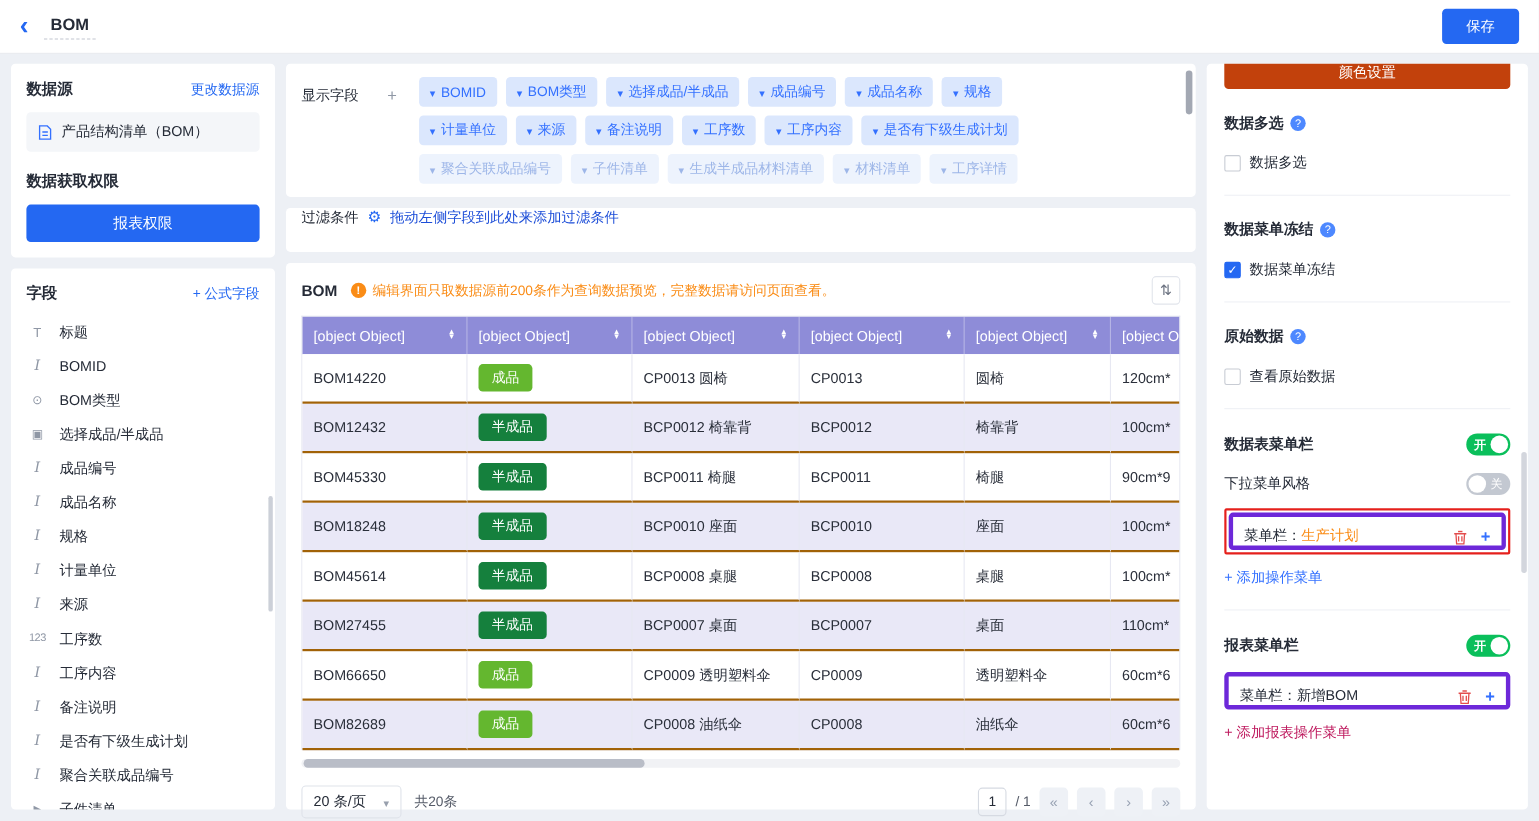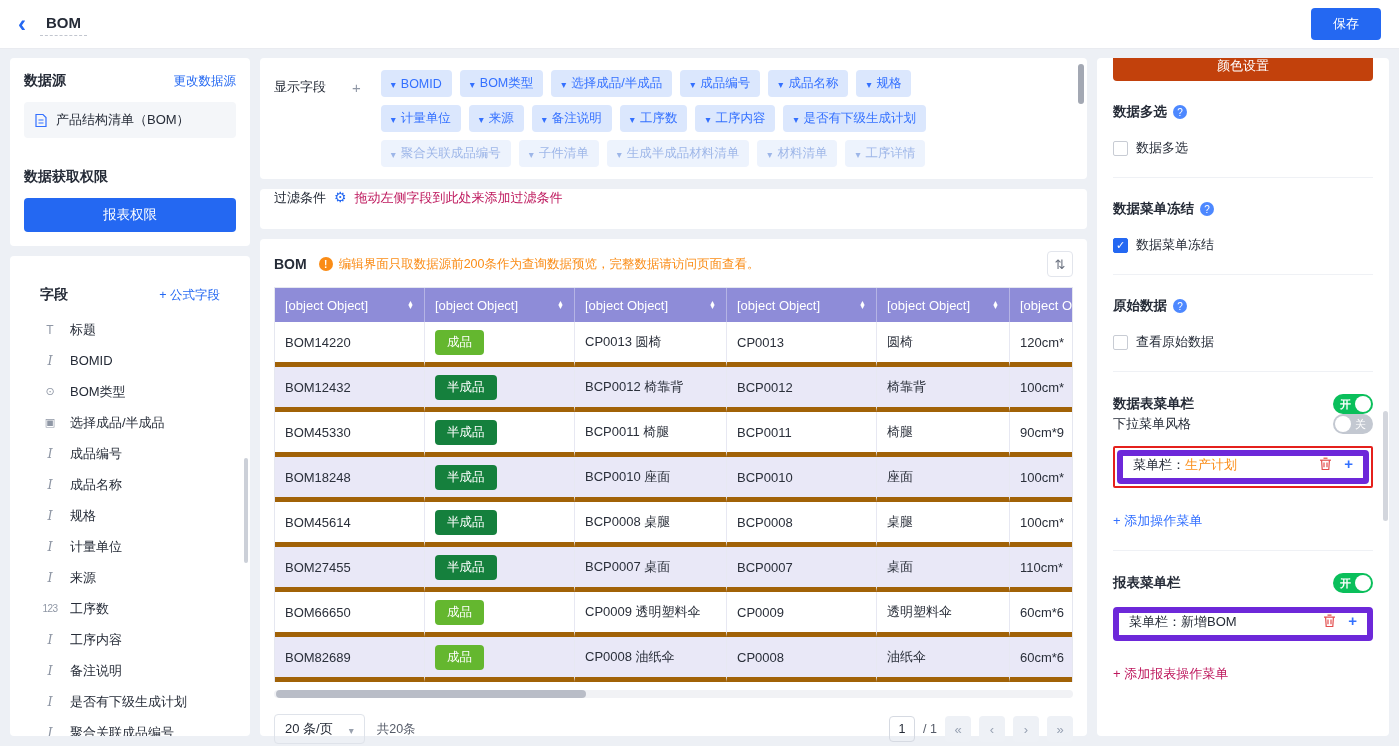--- a/index.html
+++ b/index.html
@@ -19,24 +19,24 @@
   .card{background:#fff;border-radius:4px}
 
   
   .left{width:240px;flex:none;display:flex;flex-direction:column;gap:10px}
   .ds-card{padding:14px;flex:none}
   .card-head{display:flex;align-items:center;justify-content:space-between}
   .card-title{font-weight:700;font-size:14px}
   .link{color:#2468f2;cursor:pointer;font-size:12.5px}
   .ds-item{margin-top:12px;background:#f4f6f9;border-radius:4px;padding:9px 10px;
     display:flex;align-items:center;gap:8px;cursor:pointer}
-  .mt18{margin-top:30px}
+  .mt18{margin-top:18px}
   .perm-btn{margin-top:12px;width:100%;background:#2468f2;color:#fff;border:none;
     border-radius:4px;height:34px;font-size:13.5px;cursor:pointer}
-  .fields-card{padding:30px;flex:1;position:relative;overflow:hidden}
+  .fields-card{padding:14px;flex:1;position:relative;overflow:hidden}
   .field-list{margin-top:10px}
   .field-item{display:flex;align-items:center;gap:10px;height:31px;cursor:pointer;white-space:nowrap}
   .f-icon{width:20px;flex:none;text-align:center;color:#8f97a5;font-size:12px}
   .f-icon[data-icon="text-icon"]{font-family:"DejaVu Serif","Liberation Serif",serif;font-style:italic;font-size:13px}
   .f-icon[data-icon="number-icon"]{font-size:10px;letter-spacing:-.5px}
   .f-icon[data-icon="subform-icon"]{font-size:9px}
   .f-icon[data-icon="radio-icon"],.f-icon[data-icon="select-icon"]{font-size:11px}
   .vscroll{position:absolute;right:2px;top:42%;width:4px;height:105px;background:#ccd0d8;border-radius:2px;cursor:pointer}
 
   
@@ -47,21 +47,21 @@
   .chips-rows{display:flex;flex-direction:column;gap:8px;flex:1;min-width:0}
   .chip-row{display:flex;gap:8px;flex-wrap:wrap}
   .chip{display:inline-flex;align-items:center;gap:5px;background:#dbe7fd;color:#3370ff;
     border-radius:4px;padding:5px 10px;font-size:12.5px;cursor:pointer;white-space:nowrap}
   .chip[data-variant="muted"]{background:#edf3fd;color:#9db6e8}
   .chip-caret::before{content:"▾";font-size:10px}
   .chips-scrollthumb{position:absolute;right:3px;top:6px;width:6px;height:40px;background:#a3a8b3;border-radius:3px;cursor:pointer}
 
   .filter-card{height:40px;flex:none;display:flex;align-items:flex-start;gap:8px;padding:0 14px}
   .gear-icon::before{content:"⚙";color:#2468f2;font-size:14px;cursor:pointer}
-  .filter-ph{color:#be185d}
+  .filter-ph{color:#1d4ed8}
 
   .table-card{flex:1;min-height:0;padding:12px 14px;display:flex;flex-direction:column}
   .table-head{display:flex;align-items:center;gap:12px}
   .table-title{font-weight:700;font-size:14px}
   .notice{display:flex;align-items:center;gap:6px;color:#fa8c16;font-size:12.5px}
   .warn-icon{width:14px;height:14px;flex:none;border-radius:50%;background:#fa8c16;color:#fff;
     display:inline-flex;align-items:center;justify-content:center;font-size:10px;font-weight:700}
   .warn-icon::before{content:"!"}
   .sort-btn{margin-left:auto;width:26px;height:26px;border:1px solid #e2e5ec;border-radius:4px;
     display:flex;align-items:center;justify-content:center;color:#6b7280;cursor:pointer;flex:none}
@@ -73,21 +73,21 @@
   .th{color:#fff;font-size:13px;padding:0 10px;height:34px;display:flex;align-items:center;
     justify-content:space-between;border-right:1px solid rgba(255,255,255,.35);cursor:pointer;
     white-space:nowrap;overflow:hidden}
   .th:last-child{border-right:none}
   .th-sort{display:flex;flex-direction:column;line-height:.62;font-size:7px;color:#fff}
   .th-sort::before{content:"▲"}
   .th-sort::after{content:"▼"}
   .tr{height:45px;background:#fff;cursor:pointer}
   .tr:nth-child(even){background:#e9e8f7}
   .td{padding:16px 10px;display:flex;align-items:center;border-right:1px solid #e7e8f2;
-    border-bottom:5px solid #a16207;white-space:nowrap;overflow:hidden;color:#2a2f3a}
+    border-bottom:2px solid #a16207;white-space:nowrap;overflow:hidden;color:#2a2f3a}
   .td:last-child{border-right:none}
   .badge{color:#fff;border-radius:4px;padding:4px 12px;font-size:12.5px}
   .badge[data-variant="green"]{background:#64b72f}
   .badge[data-variant="orange"]{background:#15803d}
 
   .hscroll{height:8px;width:799px;background:#f1f2f5;border-radius:4px;margin-top:8px;position:relative;flex:none}
   .hthumb{position:absolute;left:2px;top:0;height:8px;width:310px;background:#b9bdc7;border-radius:4px;cursor:pointer}
 
   .pager{display:flex;align-items:center;margin-top:16px;gap:12px}
   .page-size{border:1px solid #dfe3ea;border-radius:4px;height:30px;display:flex;align-items:center;
@@ -117,31 +117,31 @@
     display:inline-flex;align-items:center;justify-content:center}
   .cb.checked{background:#2468f2;border-color:#2468f2;color:#fff;font-size:11px}
   .cb.checked::after{content:"✓"}
   .divider{border-top:1px solid #eff1f5}
   .toggle{width:40px;height:20px;border-radius:10px;display:flex;align-items:center;
     cursor:pointer;position:relative;flex:none;color:#fff;font-size:11px}
   .toggle.on{background:#0abf5b;padding:0 0 0 7px}
   .toggle.on .knob{position:absolute;right:2px;width:16px;height:16px;border-radius:50%;background:#fff}
   .toggle.off{background:#c3c8d1;justify-content:flex-end;padding:0 7px 0 0}
   .toggle.off .knob{position:absolute;left:2px;width:16px;height:16px;border-radius:50%;background:#fff}
-  .sub-row{display:flex;align-items:center;justify-content:space-between;}
+  .sub-row{display:flex;align-items:center;justify-content:space-between;margin-top:16px}
   .red-box{border:2px solid #e5201c;border-radius:2px;margin-top:12px;padding:2px}
-  .menu-item{border:6px solid #6d28d9;border-radius:4px;height:34px;display:flex;align-items:flex-start;
+  .menu-item{border:4px solid #6d28d9;border-radius:4px;height:34px;display:flex;align-items:flex-end;
     padding:0 10px;cursor:pointer;background:#fff}
   .menu-item.mt{margin-top:14px}
   .orange-text{color:#fa8c16}
   .mi-icons{margin-left:auto;display:flex;align-items:center;gap:12px}
   .plus-icon{color:#3370ff;font-weight:700;font-size:15px;cursor:pointer;line-height:1}
   .plus-icon::before{content:"+"}
   .trash-icon{display:inline-flex;cursor:pointer}
-  .add-link{display:inline-block;margin-top:24px;cursor:pointer}
+  .add-link{display:inline-block;margin-top:12px;cursor:pointer}
   .add-link.blue{color:#3370ff}
   .add-link.orange{color:#be185d}
   .vscroll2{position:absolute;right:1px;top:52%;width:5px;height:110px;background:#d3d6dd;border-radius:3px;cursor:pointer}
 </style>
 </head>
 <body>
 
 <div class="app">
 
   <header class="topbar">

